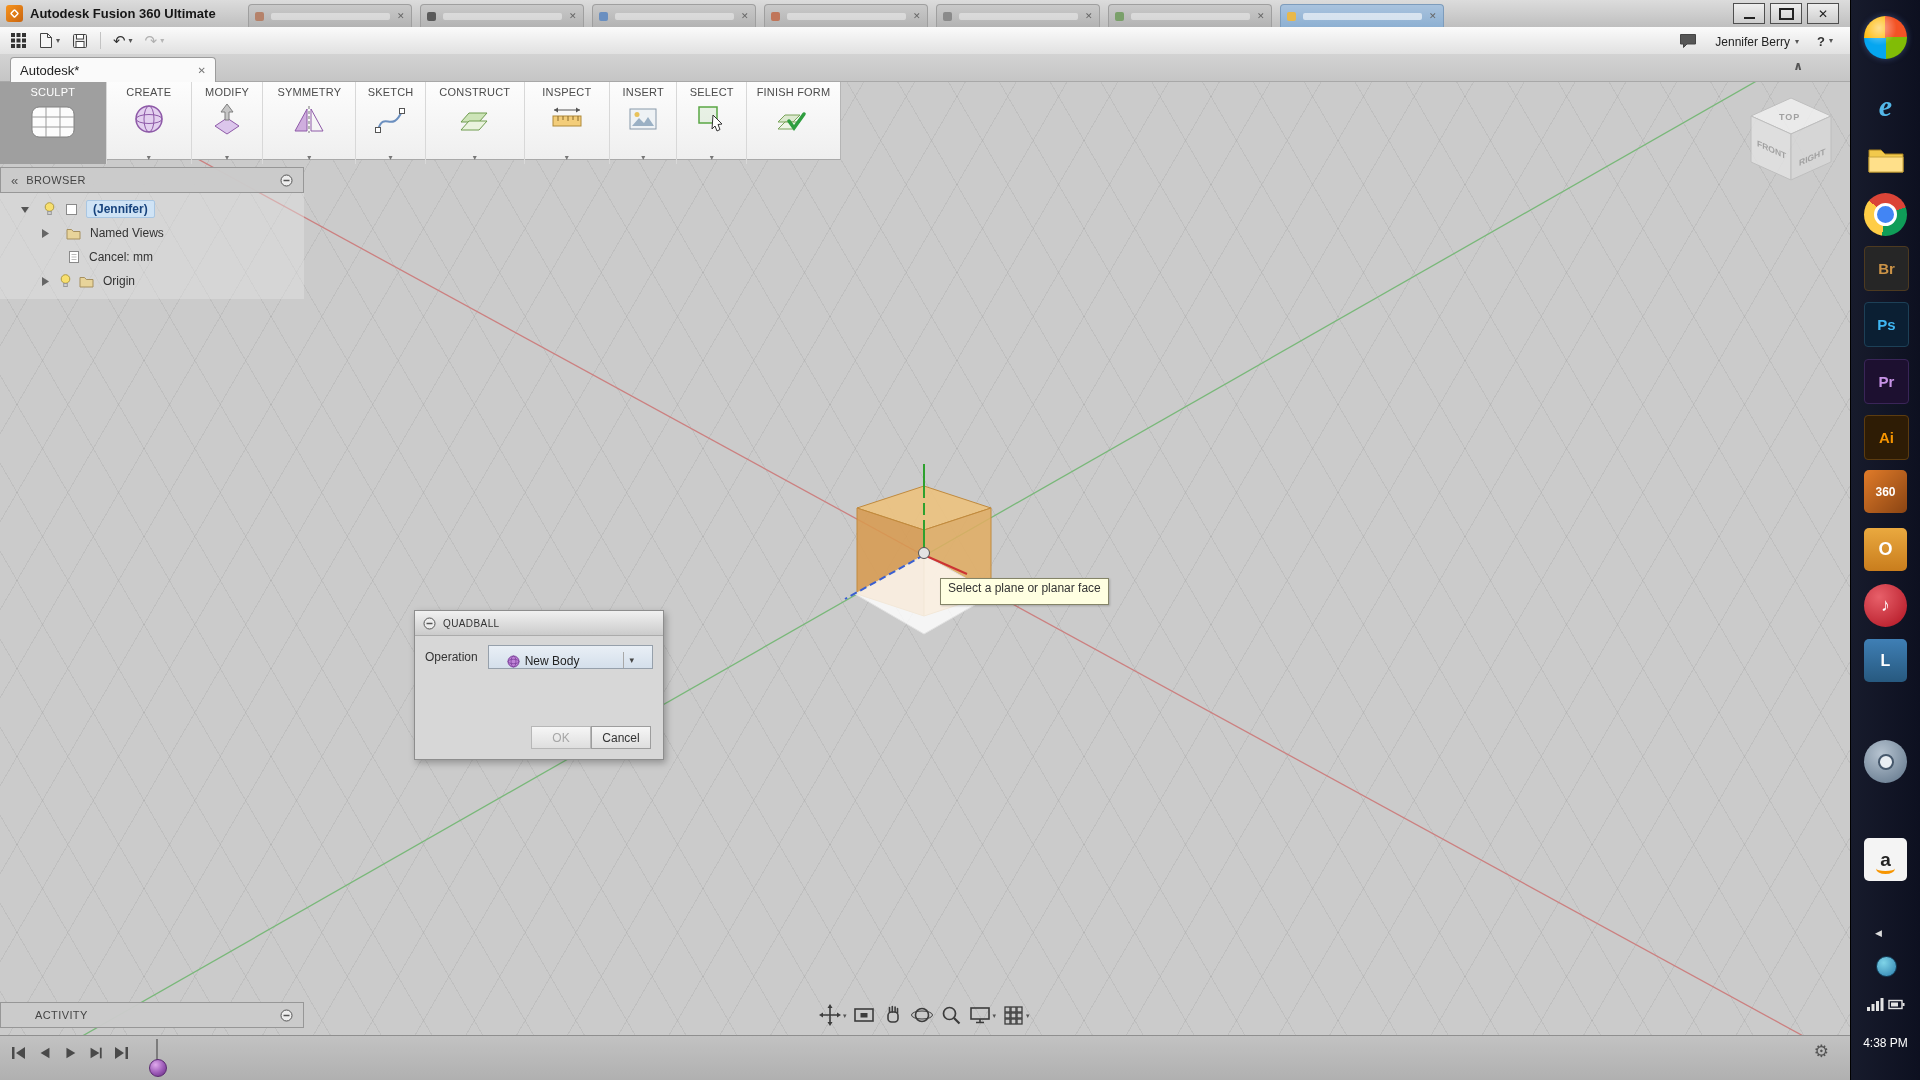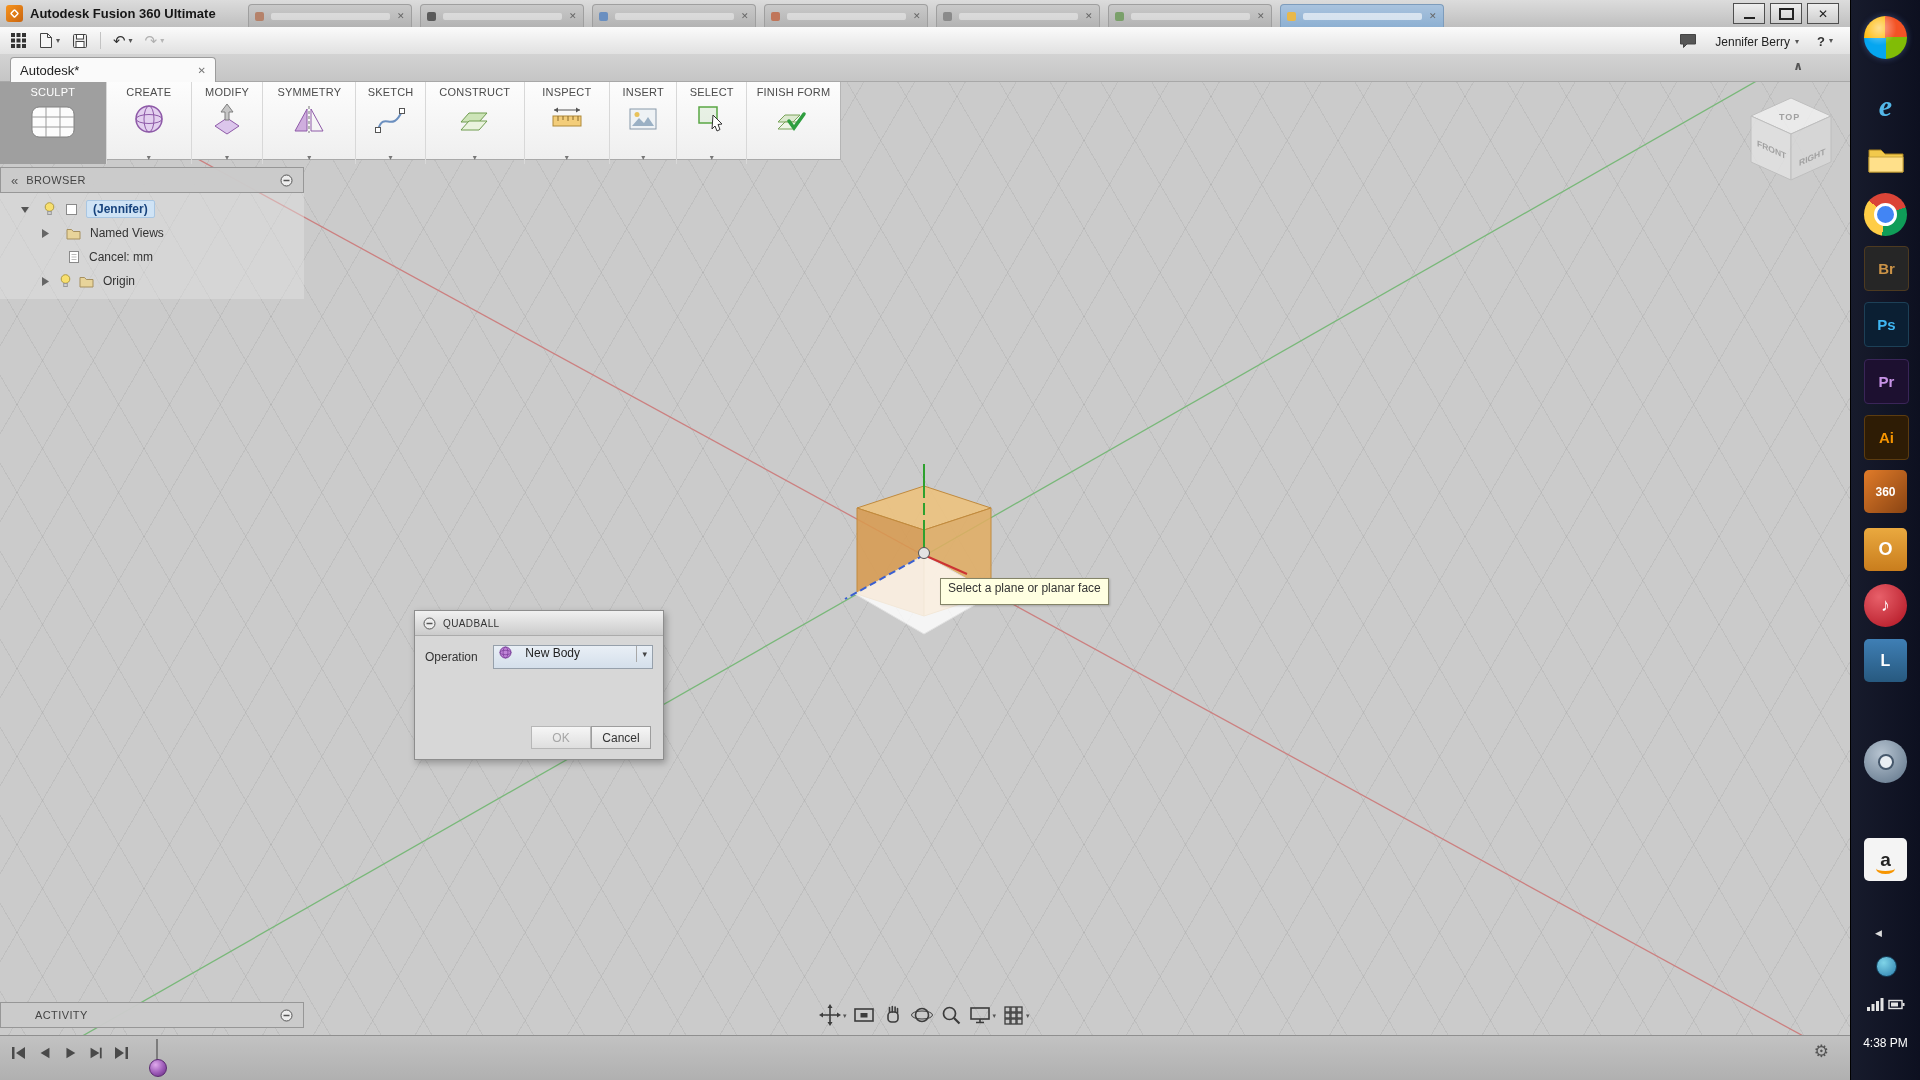--- a/index.html
+++ b/index.html
@@ -79,21 +79,21 @@
   #tooltip{position:absolute;left:940px;top:578px;height:21px;background:#ffffe1;border:1px solid #848468;
            font-size:12px;color:#333;padding:2px 7px;white-space:nowrap;box-shadow:1px 1px 2px rgba(0,0,0,.2)}
 
   
   #dlg{position:absolute;left:414px;top:610px;width:248px;height:148px;border:1px solid #8d8d8d;background:#d7d7d7;
        box-shadow:2px 3px 7px rgba(0,0,0,.28)}
   #dlg-title{height:24px;background:linear-gradient(#f1f1f1,#cbcbcb);border-bottom:1px solid #ababab;
              display:flex;align-items:center;gap:7px;padding:0 8px;font-size:10px;color:#333;letter-spacing:.4px}
   #dlg-row{display:flex;align-items:center;gap:10px;padding:9px 10px}
   #dlg-row .lab{font-size:12px;color:#333;width:60px}
-  #dd{width:152px;height:22px;background:linear-gradient(#e9eff6,#d4dfeb);border:1px solid #96a0ab;display:flex;align-items:flex-start;padding:0 5px;gap:13px}
+  #dd{width:152px;height:22px;background:linear-gradient(#e9eff6,#d4dfeb);border:1px solid #96a0ab;display:flex;align-items:flex-end;padding:0 18px;gap:5px}
   #dd .val{font-size:12px;color:#222;flex:1}
   #dd .dar{font-size:9px;color:#444;border-left:1px solid #a8a8a8;padding-left:5px;height:16px;display:flex;align-items:center}
   #dlg-foot{position:absolute;right:12px;bottom:10px;display:flex;}
   .dbtn{width:58px;height:21px;border:1px solid #9d9d9d;background:linear-gradient(#f6f6f6,#dedede);
         font-size:12px;display:flex;align-items:center;justify-content:center;color:#333}
   .dbtn.dis{color:#a6a6a6;border-color:#b7b7b7}
 
   
   #vcube{position:absolute;left:1735px;top:86px;opacity:.85}
 

